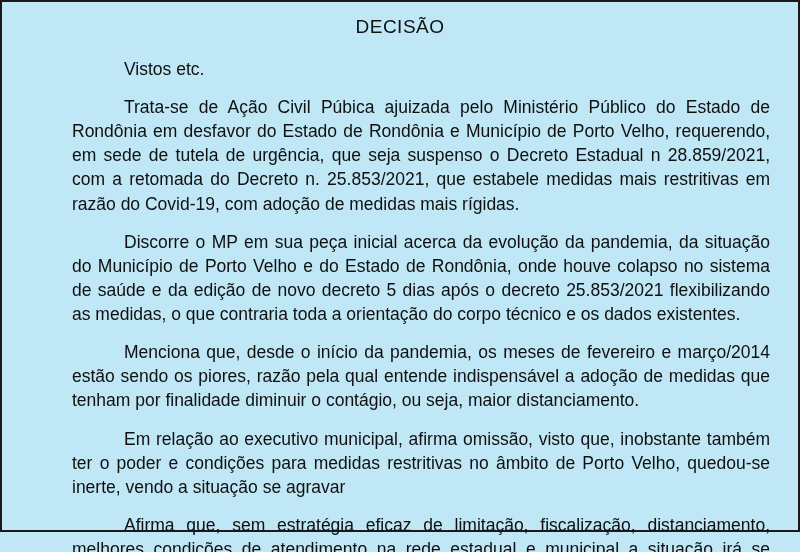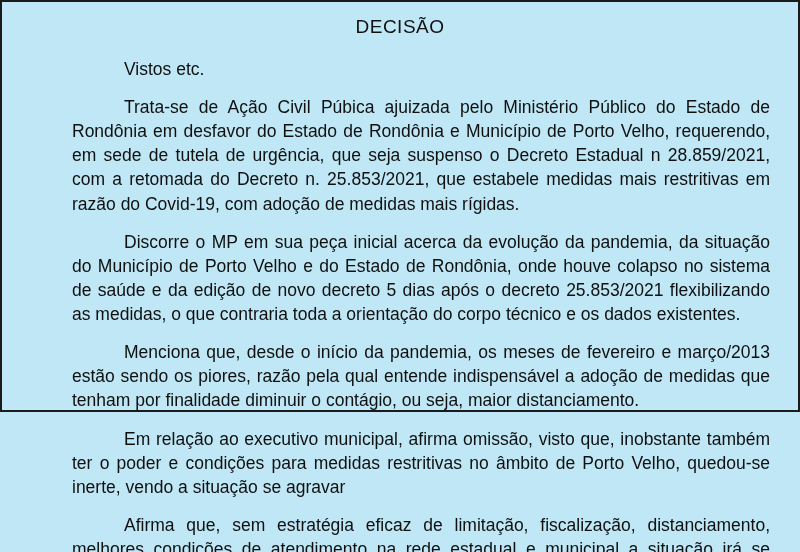--- a/index.html
+++ b/index.html
@@ -10,21 +10,21 @@
     width: 800px;
     height: 552px;
     background: #bfe7f5;
     font-family: "Liberation Sans", sans-serif;
     overflow: hidden;
   }
   .page {
     position: relative;
     box-sizing: border-box;
     width: 800px;
-    height: 412px;
+    height: 532px;
     background: #bfe7f5;
     border: 2px solid #1a1a1a;
     padding: 10px 22px 0 22px;
   }
   .doc-title {
     text-align: center;
     font-size: 19px;
     color: #111;
     letter-spacing: 0.5px;
     margin: 4px 0 18px 0;
@@ -48,17 +48,17 @@
 </head>
 <body>
 
 <div class="page">
 
   <div class="doc-title">DECISÃO</div>
 
   <p class="para">Vistos etc.</p>
   <p class="para">Trata-se de Ação Civil Púbica ajuizada pelo Ministério Público do Estado de Rondônia em desfavor do Estado de Rondônia e Município de Porto Velho, requerendo, em sede de tutela de urgência, que seja suspenso o Decreto Estadual n 28.859/2021, com a retomada do Decreto n. 25.853/2021, que estabele medidas mais restritivas em razão do Covid-19, com adoção de medidas mais rígidas.</p>
   <p class="para">Discorre o MP em sua peça inicial acerca da evolução da pandemia, da situação do Município de Porto Velho e do Estado de Rondônia, onde houve colapso no sistema de saúde e da edição de novo decreto 5 dias após o decreto 25.853/2021 flexibilizando as medidas, o que contraria toda a orientação do corpo técnico e os dados existentes.</p>
-  <p class="para">Menciona que, desde o início da pandemia, os meses de fevereiro e março/2013 estão sendo os piores, razão pela qual entende indispensável a adoção de medidas que tenham por finalidade diminuir o contágio, ou seja, maior distanciamento.</p>
+  <p class="para">Menciona que, desde o início da pandemia, os meses de fevereiro e março/2014 estão sendo os piores, razão pela qual entende indispensável a adoção de medidas que tenham por finalidade diminuir o contágio, ou seja, maior distanciamento.</p>
   <p class="para">Em relação ao executivo municipal, afirma omissão, visto que, inobstante também ter o poder e condições para medidas restritivas no âmbito de Porto Velho, quedou-se inerte, vendo a situação se agravar</p>
   <p class="para last">Afirma que, sem estratégia eficaz de limitação, fiscalização, distanciamento, melhores condições de atendimento na rede estadual e municipal a situação irá se agravar, considerando também a fila de espera para leito de UTI.</p>
 
 </div>
 
 </body></html>

